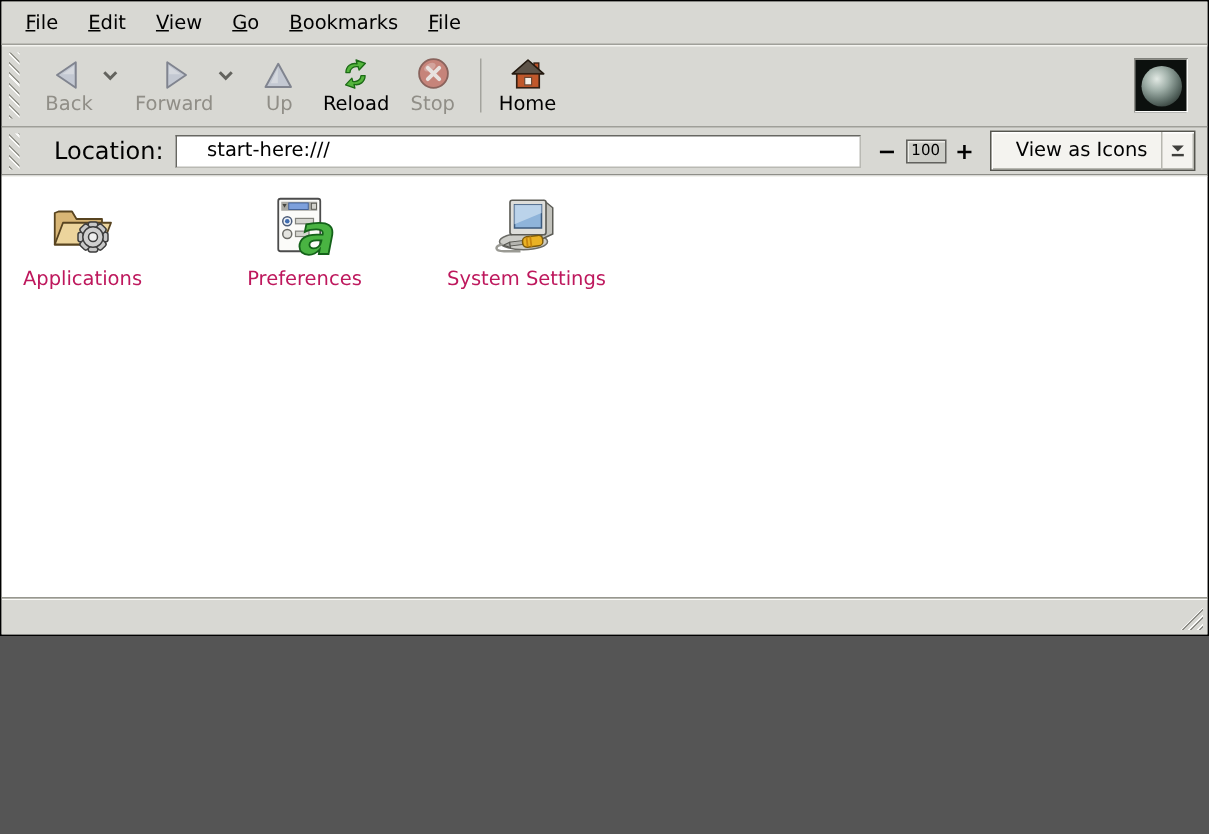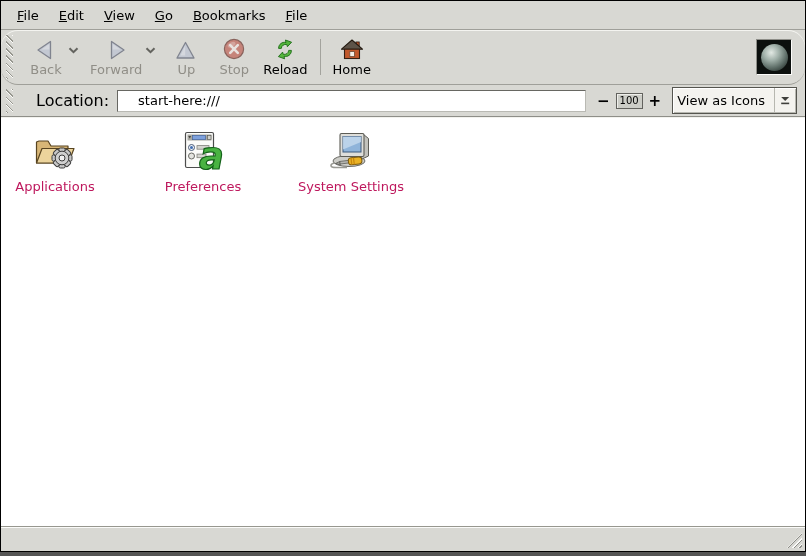--- a/index.html
+++ b/index.html
@@ -1,20 +1,20 @@
 <!DOCTYPE html>
 <html><head>
 <meta charset="utf-8">
 <style>
   * { margin:0; padding:0; box-sizing:border-box; }
   html,body { background:#555; }
   body { font-family:"DejaVu Sans","Liberation Sans",sans-serif; }
 
   .window {
-    width:806px; height:552px;
+    width:806px; height:424px;
     background:#d8d8d3;
     border:1px solid #000;
     display:flex; flex-direction:column;
     overflow:hidden;
   }
 
   
   .menubar {
     height:29px; flex:0 0 29px;
     display:flex; align-items:center;
@@ -30,21 +30,20 @@
   }
   .menu-item::first-letter { text-decoration:underline; }
 
   
   .toolbar {
     height:55px; flex:0 0 55px;
     display:flex; align-items:center;
     padding:2px 6px 2px 4px;
     border-bottom:1px solid #9f9f99;
     box-shadow:inset 0 1px 0 #f4f4f0;
-    border-radius:17px;
   }
   .grippy {
     width:7px; height:44px; margin:0 9px 0 1px;
     background:repeating-linear-gradient(45deg,
       #fbfbf9 0 1px, #97978f 1px 2px, rgba(0,0,0,0) 2px 5px);
   }
   .tb-btn {
     display:flex; flex-direction:column; align-items:center; justify-content:flex-end;
     min-width:48px; padding:2px 5px; gap:1px;
     cursor:default;
@@ -94,21 +93,21 @@
   .zoom-ctrl { display:flex; align-items:center; gap:6px; margin:0 11px; }
   .zoom-btn { font-size:15px; font-weight:bold; color:#000; line-height:14px; cursor:default; }
   .zoom-level {
     width:27px; height:16px;
     background:#cccdc7;
     border:1px solid #62625e;
     box-shadow:inset 1px 1px 0 #eeeeea;
     font-size:10px; text-align:center; line-height:14px; color:#000;
   }
   .view-btn {
-    height:27px; padding:0 0 0 4px;
+    height:27px; padding:0 0 0 16px;
     display:flex; align-items:center;
     background:#f4f3ef;
     border:1px solid #55554f;
     box-shadow:inset 1px 1px 0 #fff, inset -1px -1px 0 #b7b7b0;
     font-size:13px; color:#000; cursor:default;
   }
   .view-btn .vlabel { padding-right:9px; white-space:nowrap; }
   .view-btn .varrow {
     border-left:1px solid #b7b7b0;
     height:100%; display:flex; align-items:center; padding:0 5px;
@@ -197,41 +196,41 @@
     <div class="tb-btn disabled">
       <span class="ic">
         <svg width="24" height="22" viewBox="0 0 24 22">
           <polygon points="11.5,3.5 20,19 3,19" fill="#b7bfd2" stroke="#4b5166" stroke-width="1.3" stroke-linejoin="round"></polygon>
           <polygon points="11.2,6.5 6.5,16.5 11.2,16.5" fill="#dbe0ea" opacity="0.8"></polygon>
         </svg>
       </span>
       <span class="lbl">Up</span>
     </div>
 
-    <div class="tb-btn disabled">
-      <span class="ic">
-        <svg width="24" height="24" viewBox="0 0 24 24">
-          <circle cx="12" cy="12" r="9.6" fill="#bc5145" stroke="#591c14" stroke-width="1.2"></circle>
-          <ellipse cx="9.6" cy="7.8" rx="4.2" ry="2.4" fill="#ffffff" opacity="0.3" transform="rotate(-28 9.6 7.8)"></ellipse>
-          <path d="M8.2,8.2 L15.8,15.8 M15.8,8.2 L8.2,15.8" stroke="#f3e9e7" stroke-width="2.6" stroke-linecap="round"></path>
-        </svg>
-      </span>
-      <span class="lbl">Stop</span>
-    </div>
-
     <div class="tb-btn">
       <span class="ic">
         <svg width="26" height="24" viewBox="0 0 24 24">
           <g fill="#55b53d" stroke="#1c6b16" stroke-width="0.9" stroke-linejoin="round">
             <path d="M5.6,11.4 C5.6,7.2 9.2,4.6 13,5.5 L12.4,3 L18.6,5.2 L14.4,9.7 L13.8,7.5 C11,6.9 8.4,8.7 8.3,11.4 Z"></path>
             <path d="M5.6,11.4 C5.6,7.2 9.2,4.6 13,5.5 L12.4,3 L18.6,5.2 L14.4,9.7 L13.8,7.5 C11,6.9 8.4,8.7 8.3,11.4 Z" transform="rotate(180 12 12.4)"></path>
           </g>
         </svg>
       </span>
       <span class="lbl">Reload</span>
+    </div>
+
+    <div class="tb-btn disabled">
+      <span class="ic">
+        <svg width="24" height="24" viewBox="0 0 24 24">
+          <circle cx="12" cy="12" r="9.6" fill="#bc5145" stroke="#591c14" stroke-width="1.2"></circle>
+          <ellipse cx="9.6" cy="7.8" rx="4.2" ry="2.4" fill="#ffffff" opacity="0.3" transform="rotate(-28 9.6 7.8)"></ellipse>
+          <path d="M8.2,8.2 L15.8,15.8 M15.8,8.2 L8.2,15.8" stroke="#f3e9e7" stroke-width="2.6" stroke-linecap="round"></path>
+        </svg>
+      </span>
+      <span class="lbl">Stop</span>
     </div>
 
     <div class="tb-sep"></div>
 
     <div class="tb-btn">
       <span class="ic">
         <svg width="24" height="23" viewBox="0 0 24 23">
           <rect x="16" y="4" width="3.2" height="6" fill="#b8522a" stroke="#332014" stroke-width="0.9"></rect>
           <polygon points="12,2 22.5,11.2 1.5,11.2" fill="#5d5348" stroke="#23190f" stroke-width="1.1" stroke-linejoin="round"></polygon>
           <rect x="4.5" y="11.2" width="15" height="9.3" fill="#c1582b" stroke="#332014" stroke-width="1.1"></rect>

